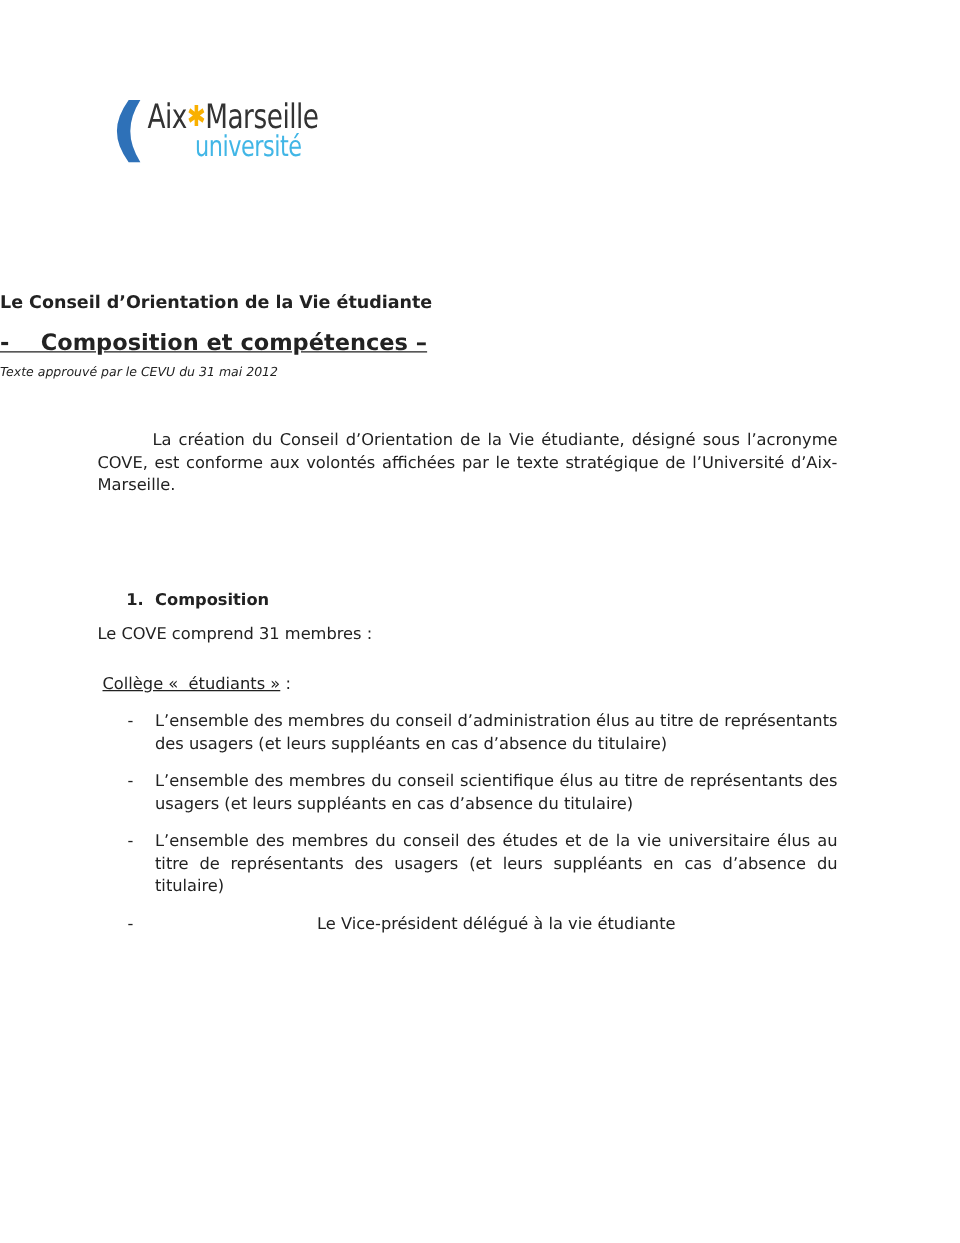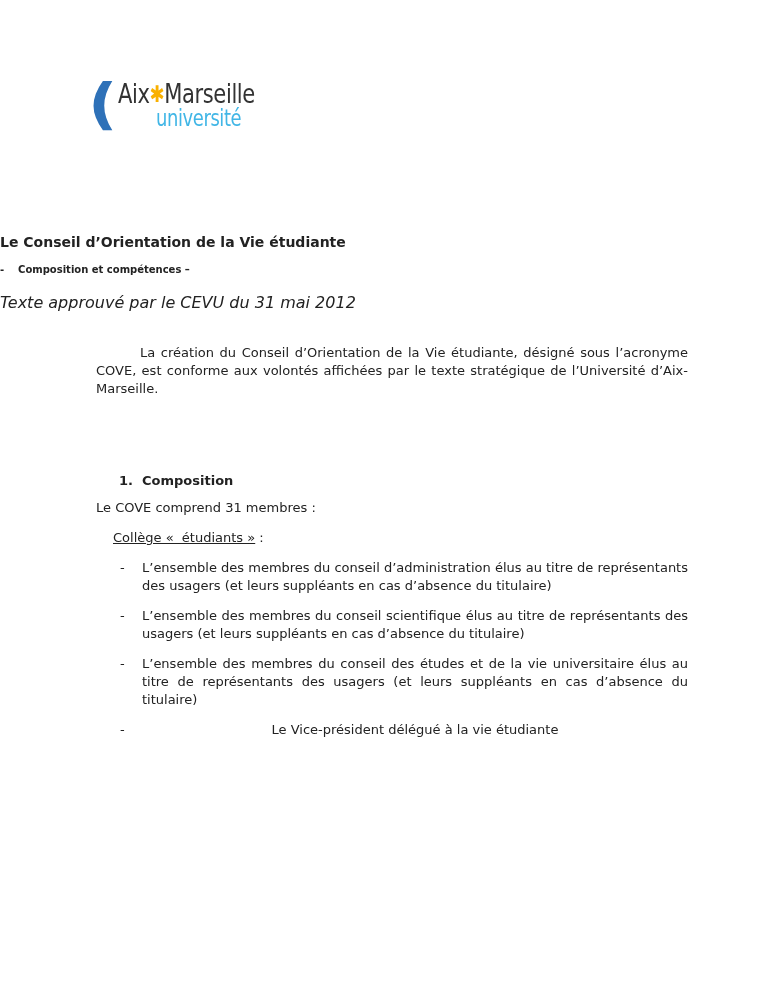--- a/index.html
+++ b/index.html
@@ -61,51 +61,51 @@
   }
 
   
   .doc-title, .doc-subtitle, .doc-approval {
     position: absolute;
     left: 0;
     width: 100%;
     white-space: pre-wrap;
   }
   .doc-title    { top: 234px; font-size: 14px; font-weight: bold; }
-  .doc-subtitle { top: 264px; font-size: 10px; font-weight: bold; }
-  .doc-approval { top: 293px; font-size: 16px; font-style: italic; }
+  .doc-subtitle { top: 264px; font-size: 18px; font-weight: bold; text-decoration: underline; }
+  .doc-approval { top: 293px; font-size: 10px; font-style: italic; }
 
   
   .content {
     position: absolute;
-    left: 96px;
+    left: 78px;
     top: 344px;
     width: 592px;
     font-size: 13px;
     line-height: 18px;
   }
   .para {
     margin: 0 0 12px 0;
     text-align: justify;
   }
   .para.indent { text-indent: 44px; }
 
   .sec-heading {
     margin: 73px 0 8px 23px;
     font-size: 13px;
     font-weight: bold;
     line-height: 20px;
     white-space: pre-wrap;
   }
   .lead {
-    margin: 0 0 12px 0;
+    margin: 0 0 22px 0;
     line-height: 18px;
   }
   .college-heading {
-    margin: 0 0 12px 17px;
+    margin: 0 0 12px 4px;
     line-height: 18px;
     white-space: pre-wrap;
   }
   .college-heading .u { text-decoration: underline; }
 
   .bullet {
     display: flex;
     margin: 0 0 12px 0;
   }
   .bullet .dash {

